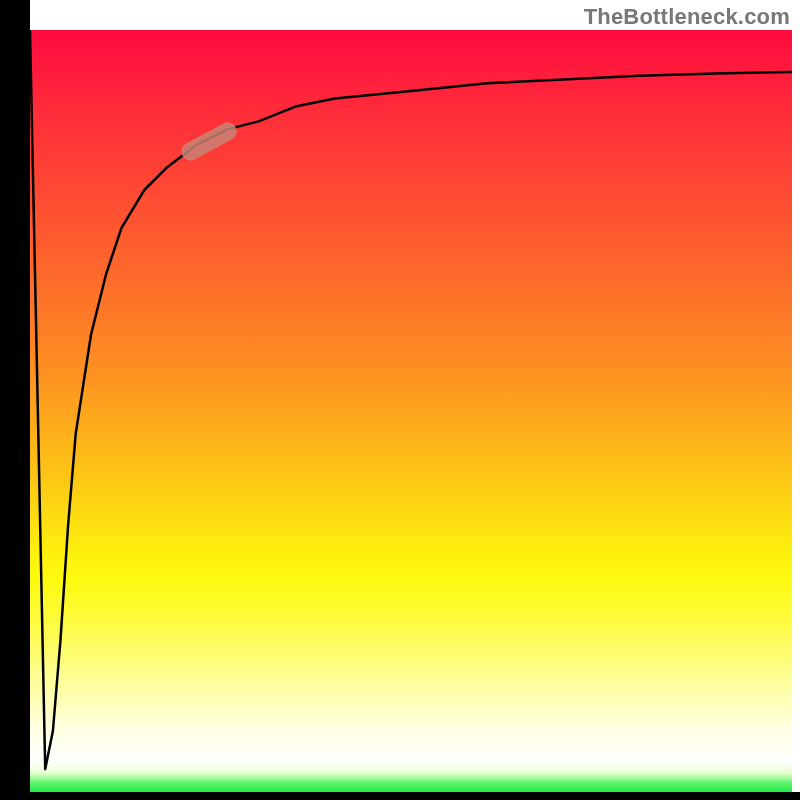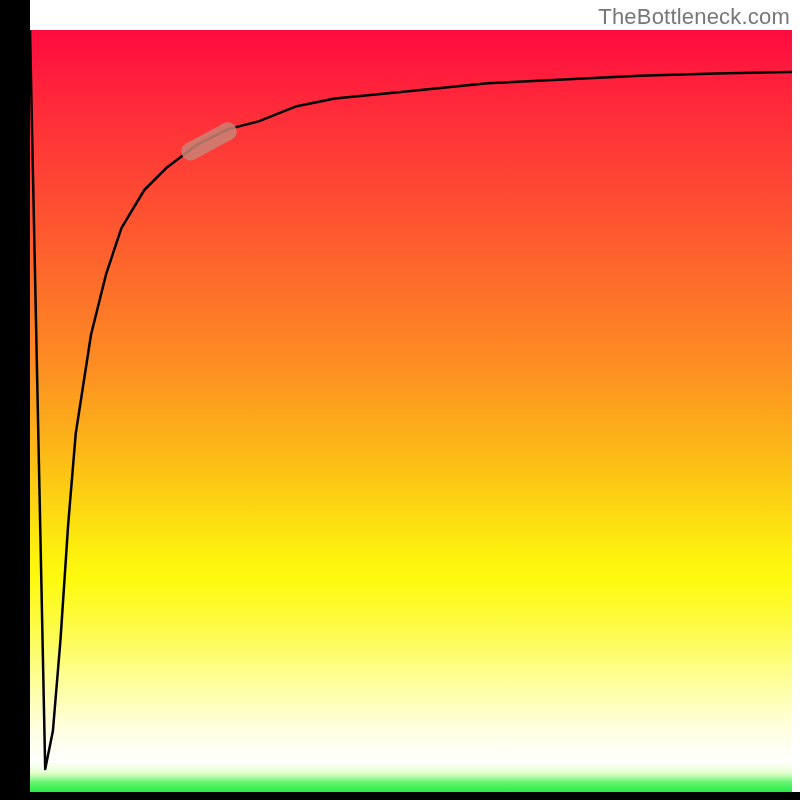--- a/index.html
+++ b/index.html
@@ -15,21 +15,21 @@
     position: relative;
     width: 800px;
     height: 800px;
   }
   .watermark {
     position: absolute;
     top: 4px;
     right: 10px;
     color: #777;
     font-size: 22px;
-    font-weight: 400;
+    font-weight: 700;
     letter-spacing: 0.2px;
     user-select: none;
   }
   .plot {
     position: absolute;
     top: 30px;
     left: 30px;
     width: 762px;
     height: 762px;
     background: linear-gradient(

